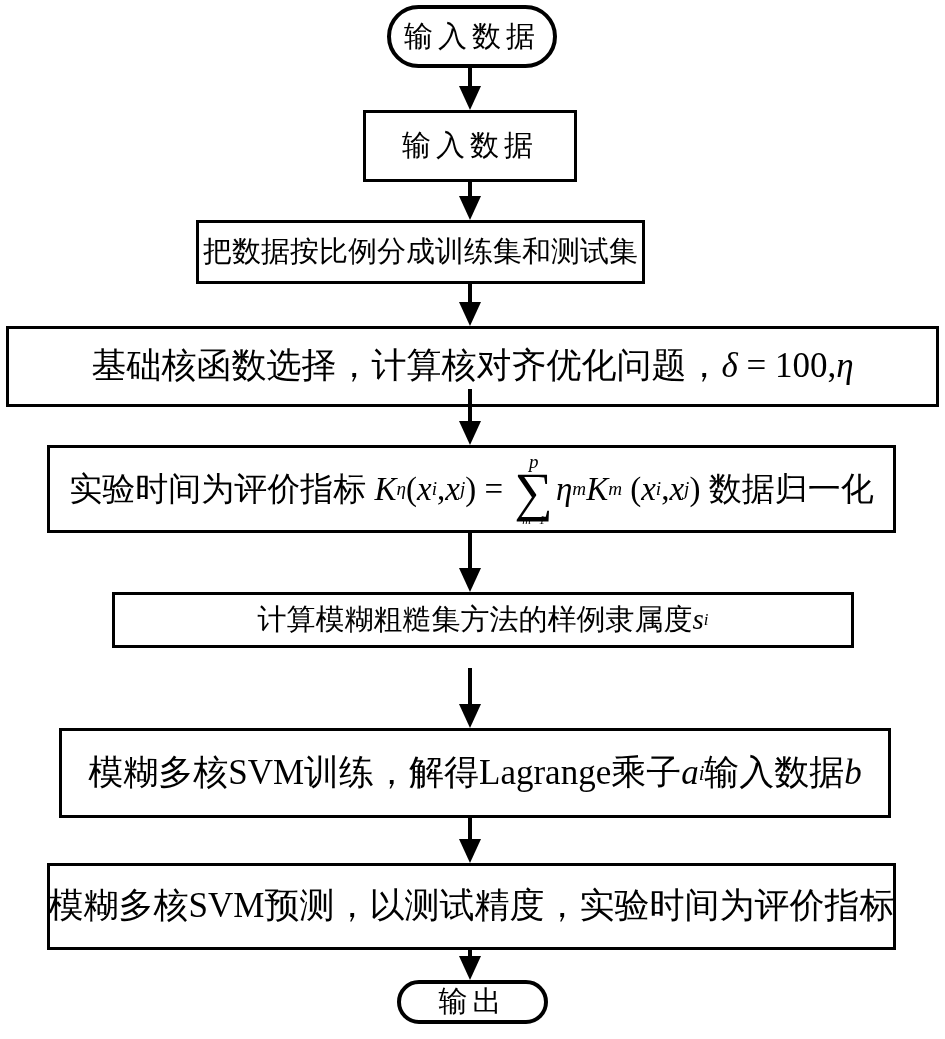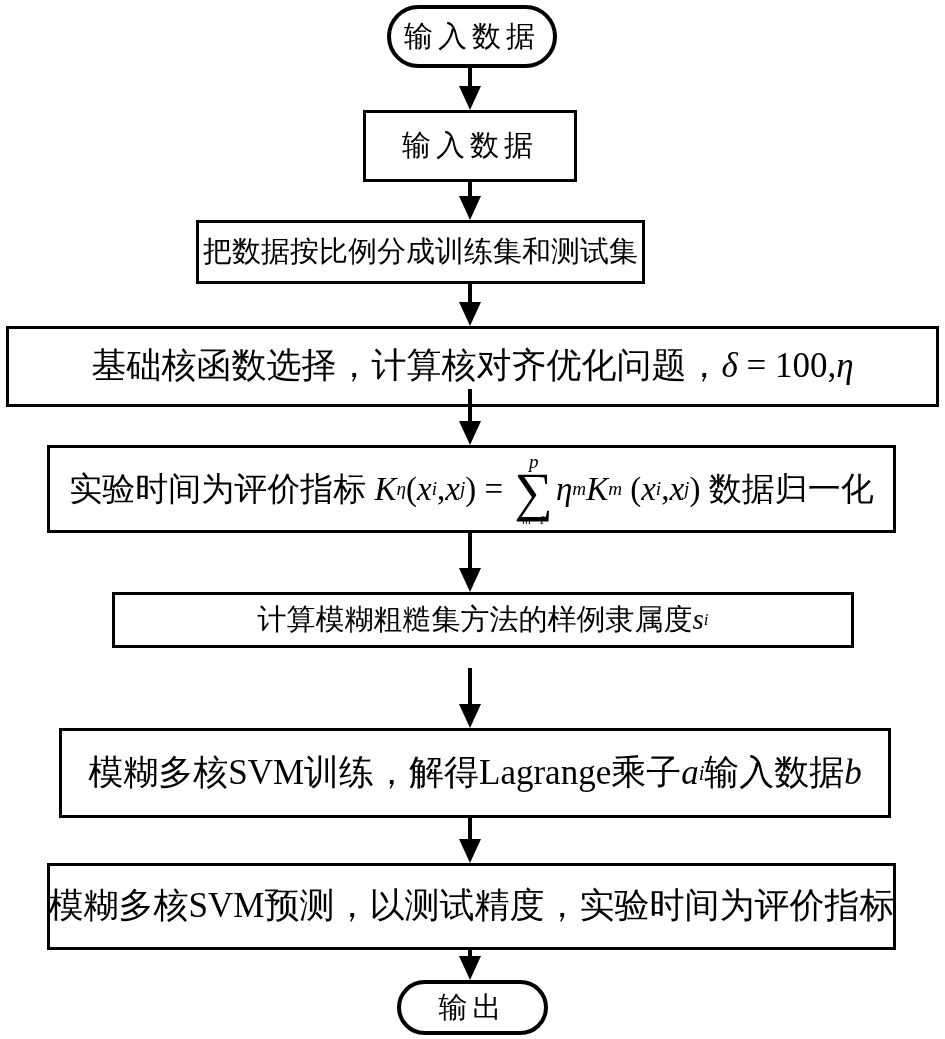--- a/index.html
+++ b/index.html
@@ -141,17 +141,17 @@
 
   <div class="node fs35" style="left:47px;top:863px;width:849px;height:87px;justify-content:center;">
     <span>模糊多核SVM预测，以测试精度，实验时间为评价指标</span>
   </div>
 
   <div class="arrow" style="left:459px;top:950px;height:30px;">
     <div class="arrow-line"></div>
     <div class="arrow-head"></div>
   </div>
 
-  <div class="node terminator ls" style="left:397px;top:980px;width:151px;height:55px;">
+  <div class="node terminator ls" style="left:397px;top:980px;width:151px;height:44px;">
     <span>输出</span>
   </div>
 
 </div>
 
 </body></html>

